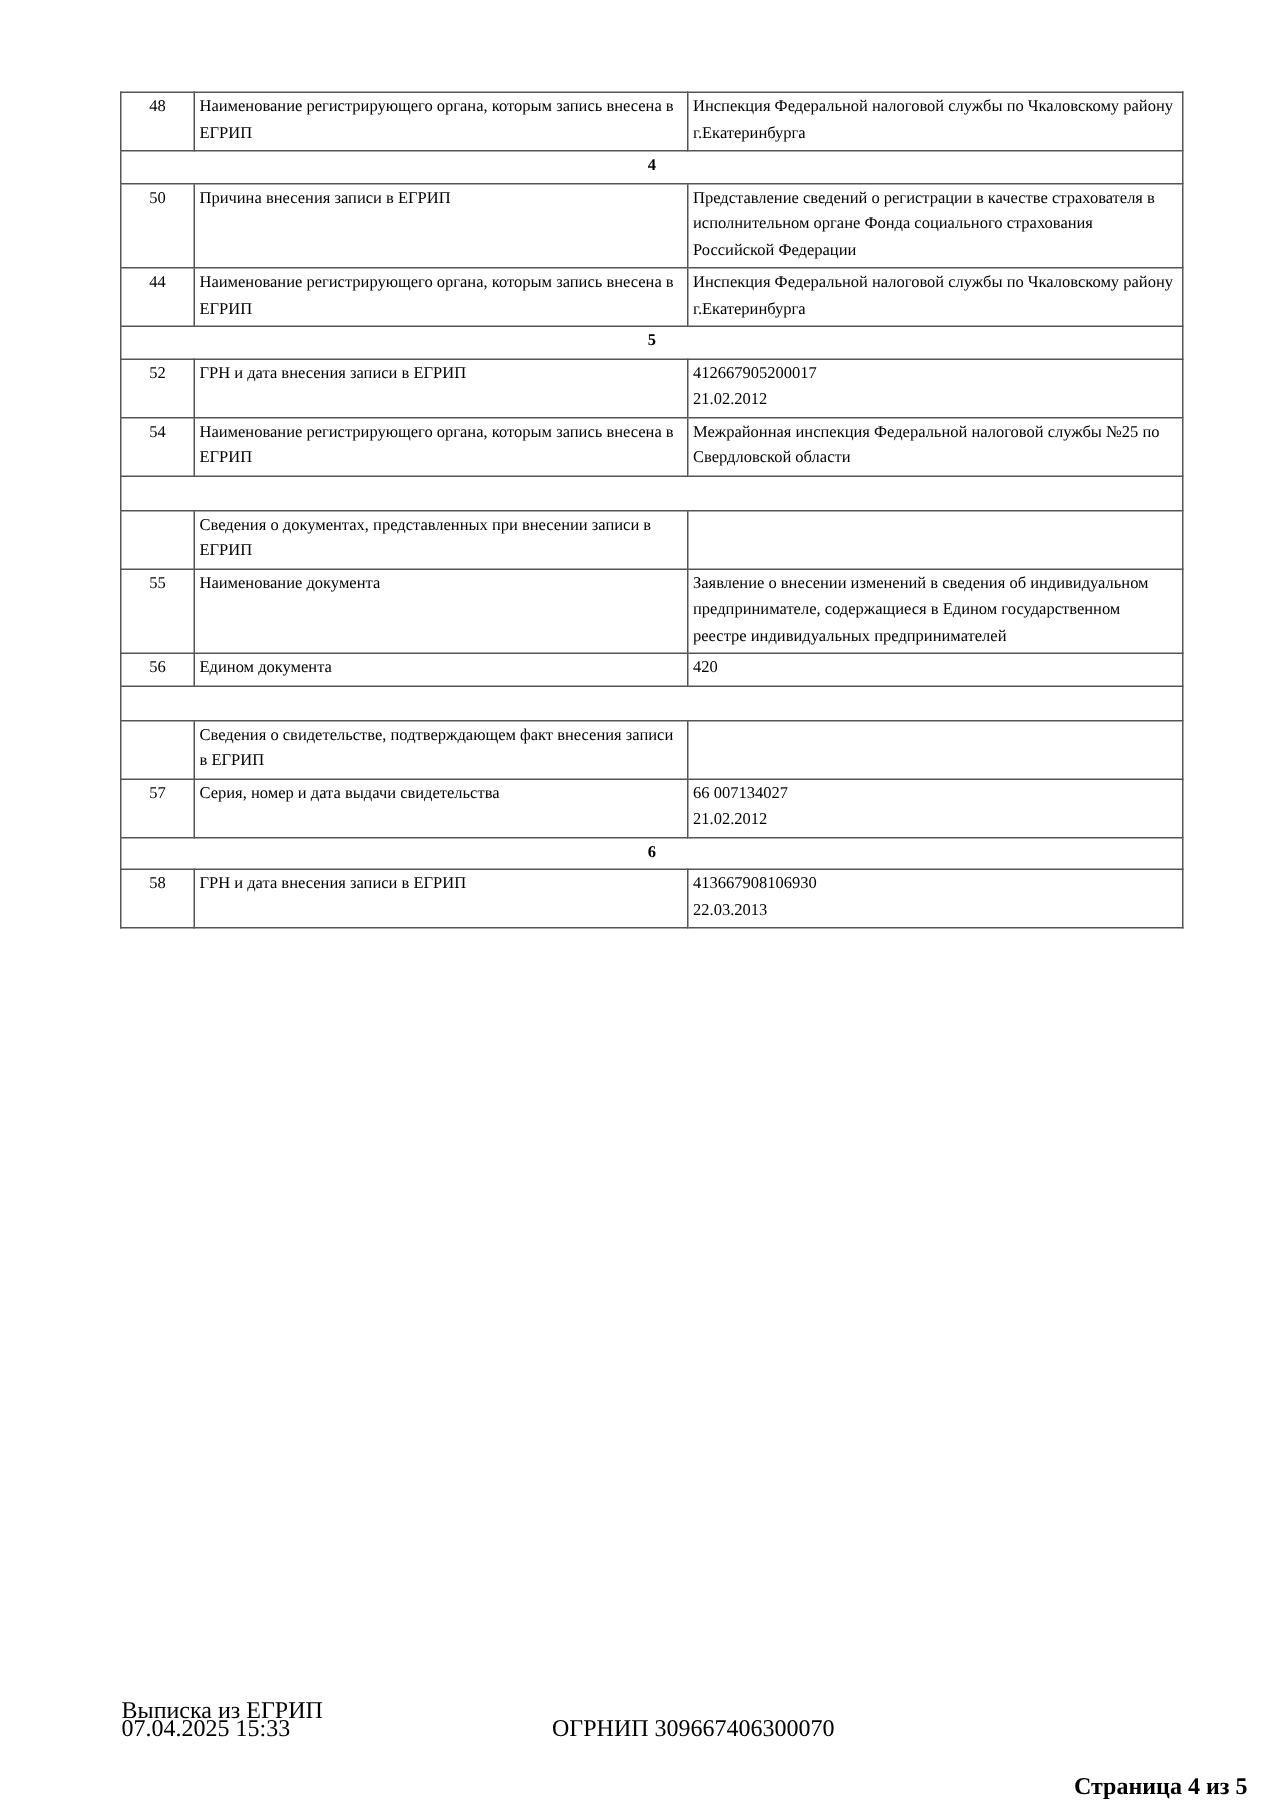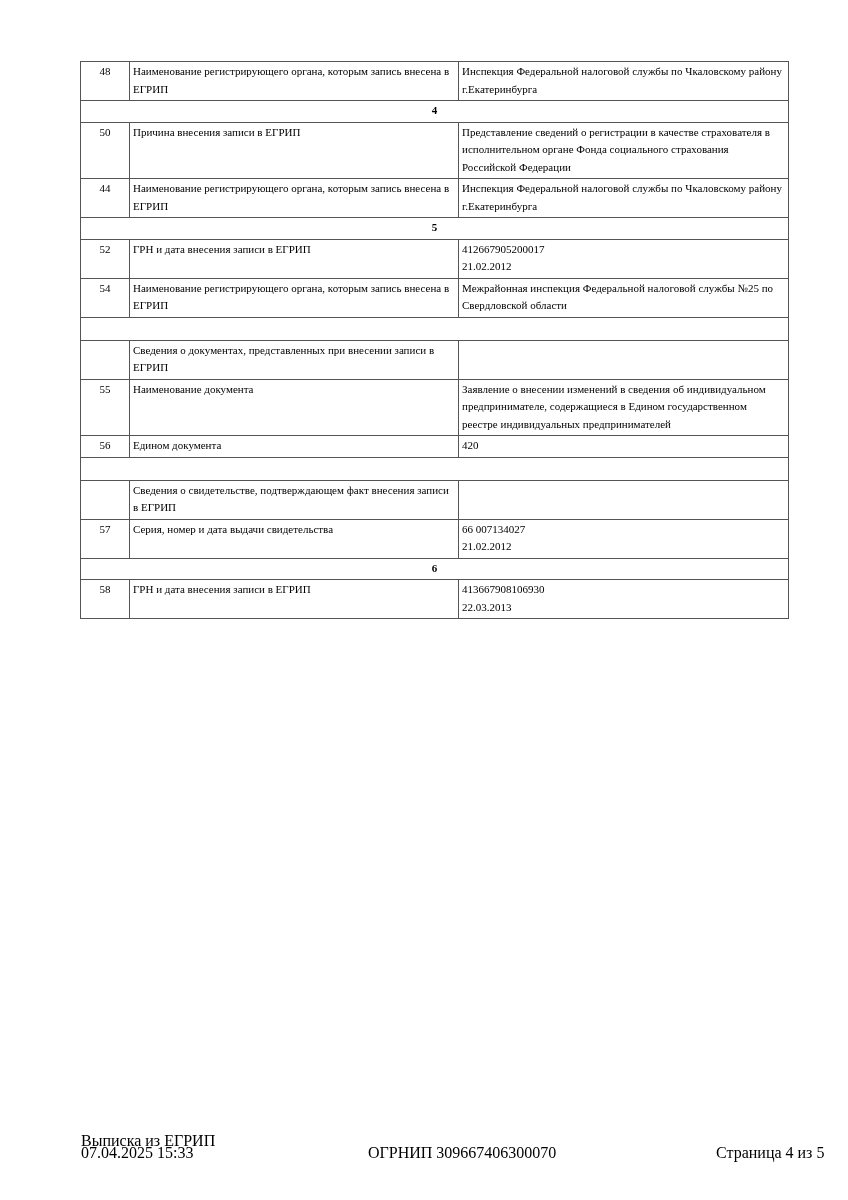--- a/index.html
+++ b/index.html
@@ -11,21 +11,21 @@
   col.c-num { width: 49px; }
   col.c-label { width: 329px; }
   col.c-val { width: 330px; }
   td.num { text-align: center; }
   td.section { text-align: center; font-weight: bold; padding: 1px 3px 1px 3px; }
   td.blank { height: 19px; padding: 0; }
   .multiline { white-space: pre-line; }
   .footer { position: absolute; font-size: 16px; line-height: 12px; }
   .footer-left { left: 81px; top: 1135px; }
   .footer-center { left: 368px; top: 1147px; }
-  .footer-right { left: 716px; top: 1147px; }
+  .footer-right { left: 716px; top: 1186px; font-weight: bold; }
 </style>
 </head>
 <body>
 
 <table class="egrip">
   <colgroup>
       <col class="c-num">
       <col class="c-label">
       <col class="c-val">
     </colgroup>

